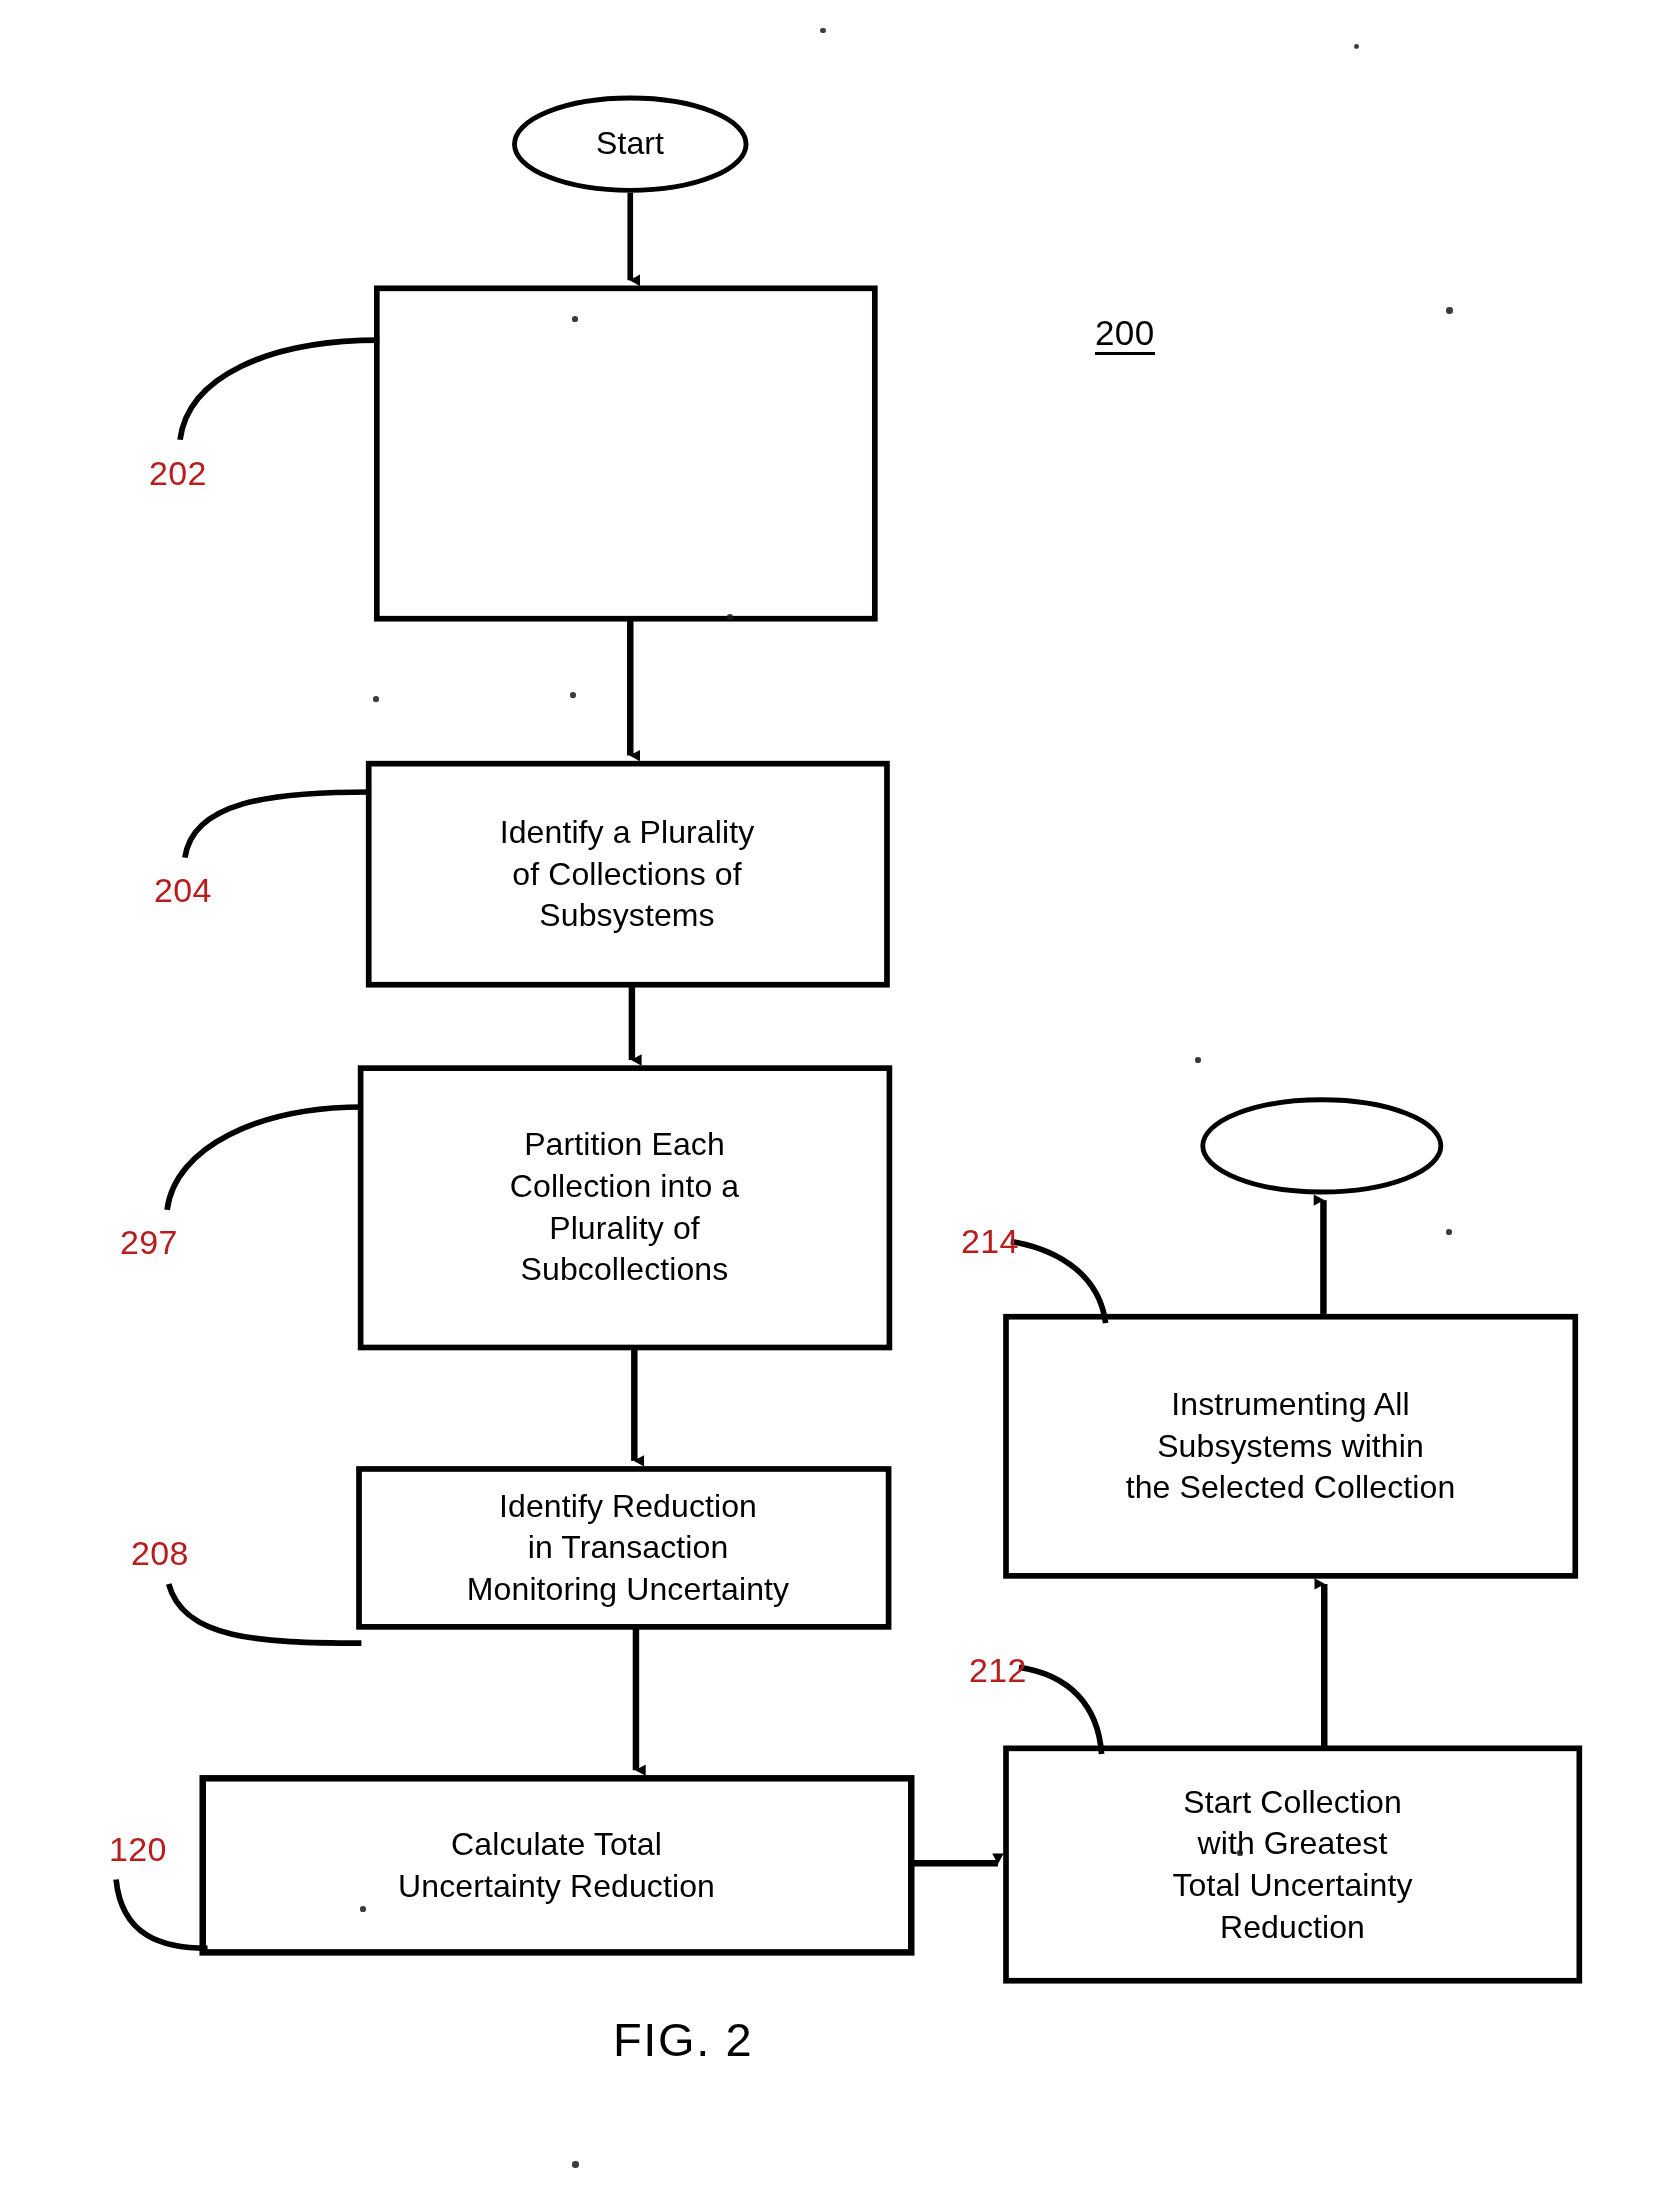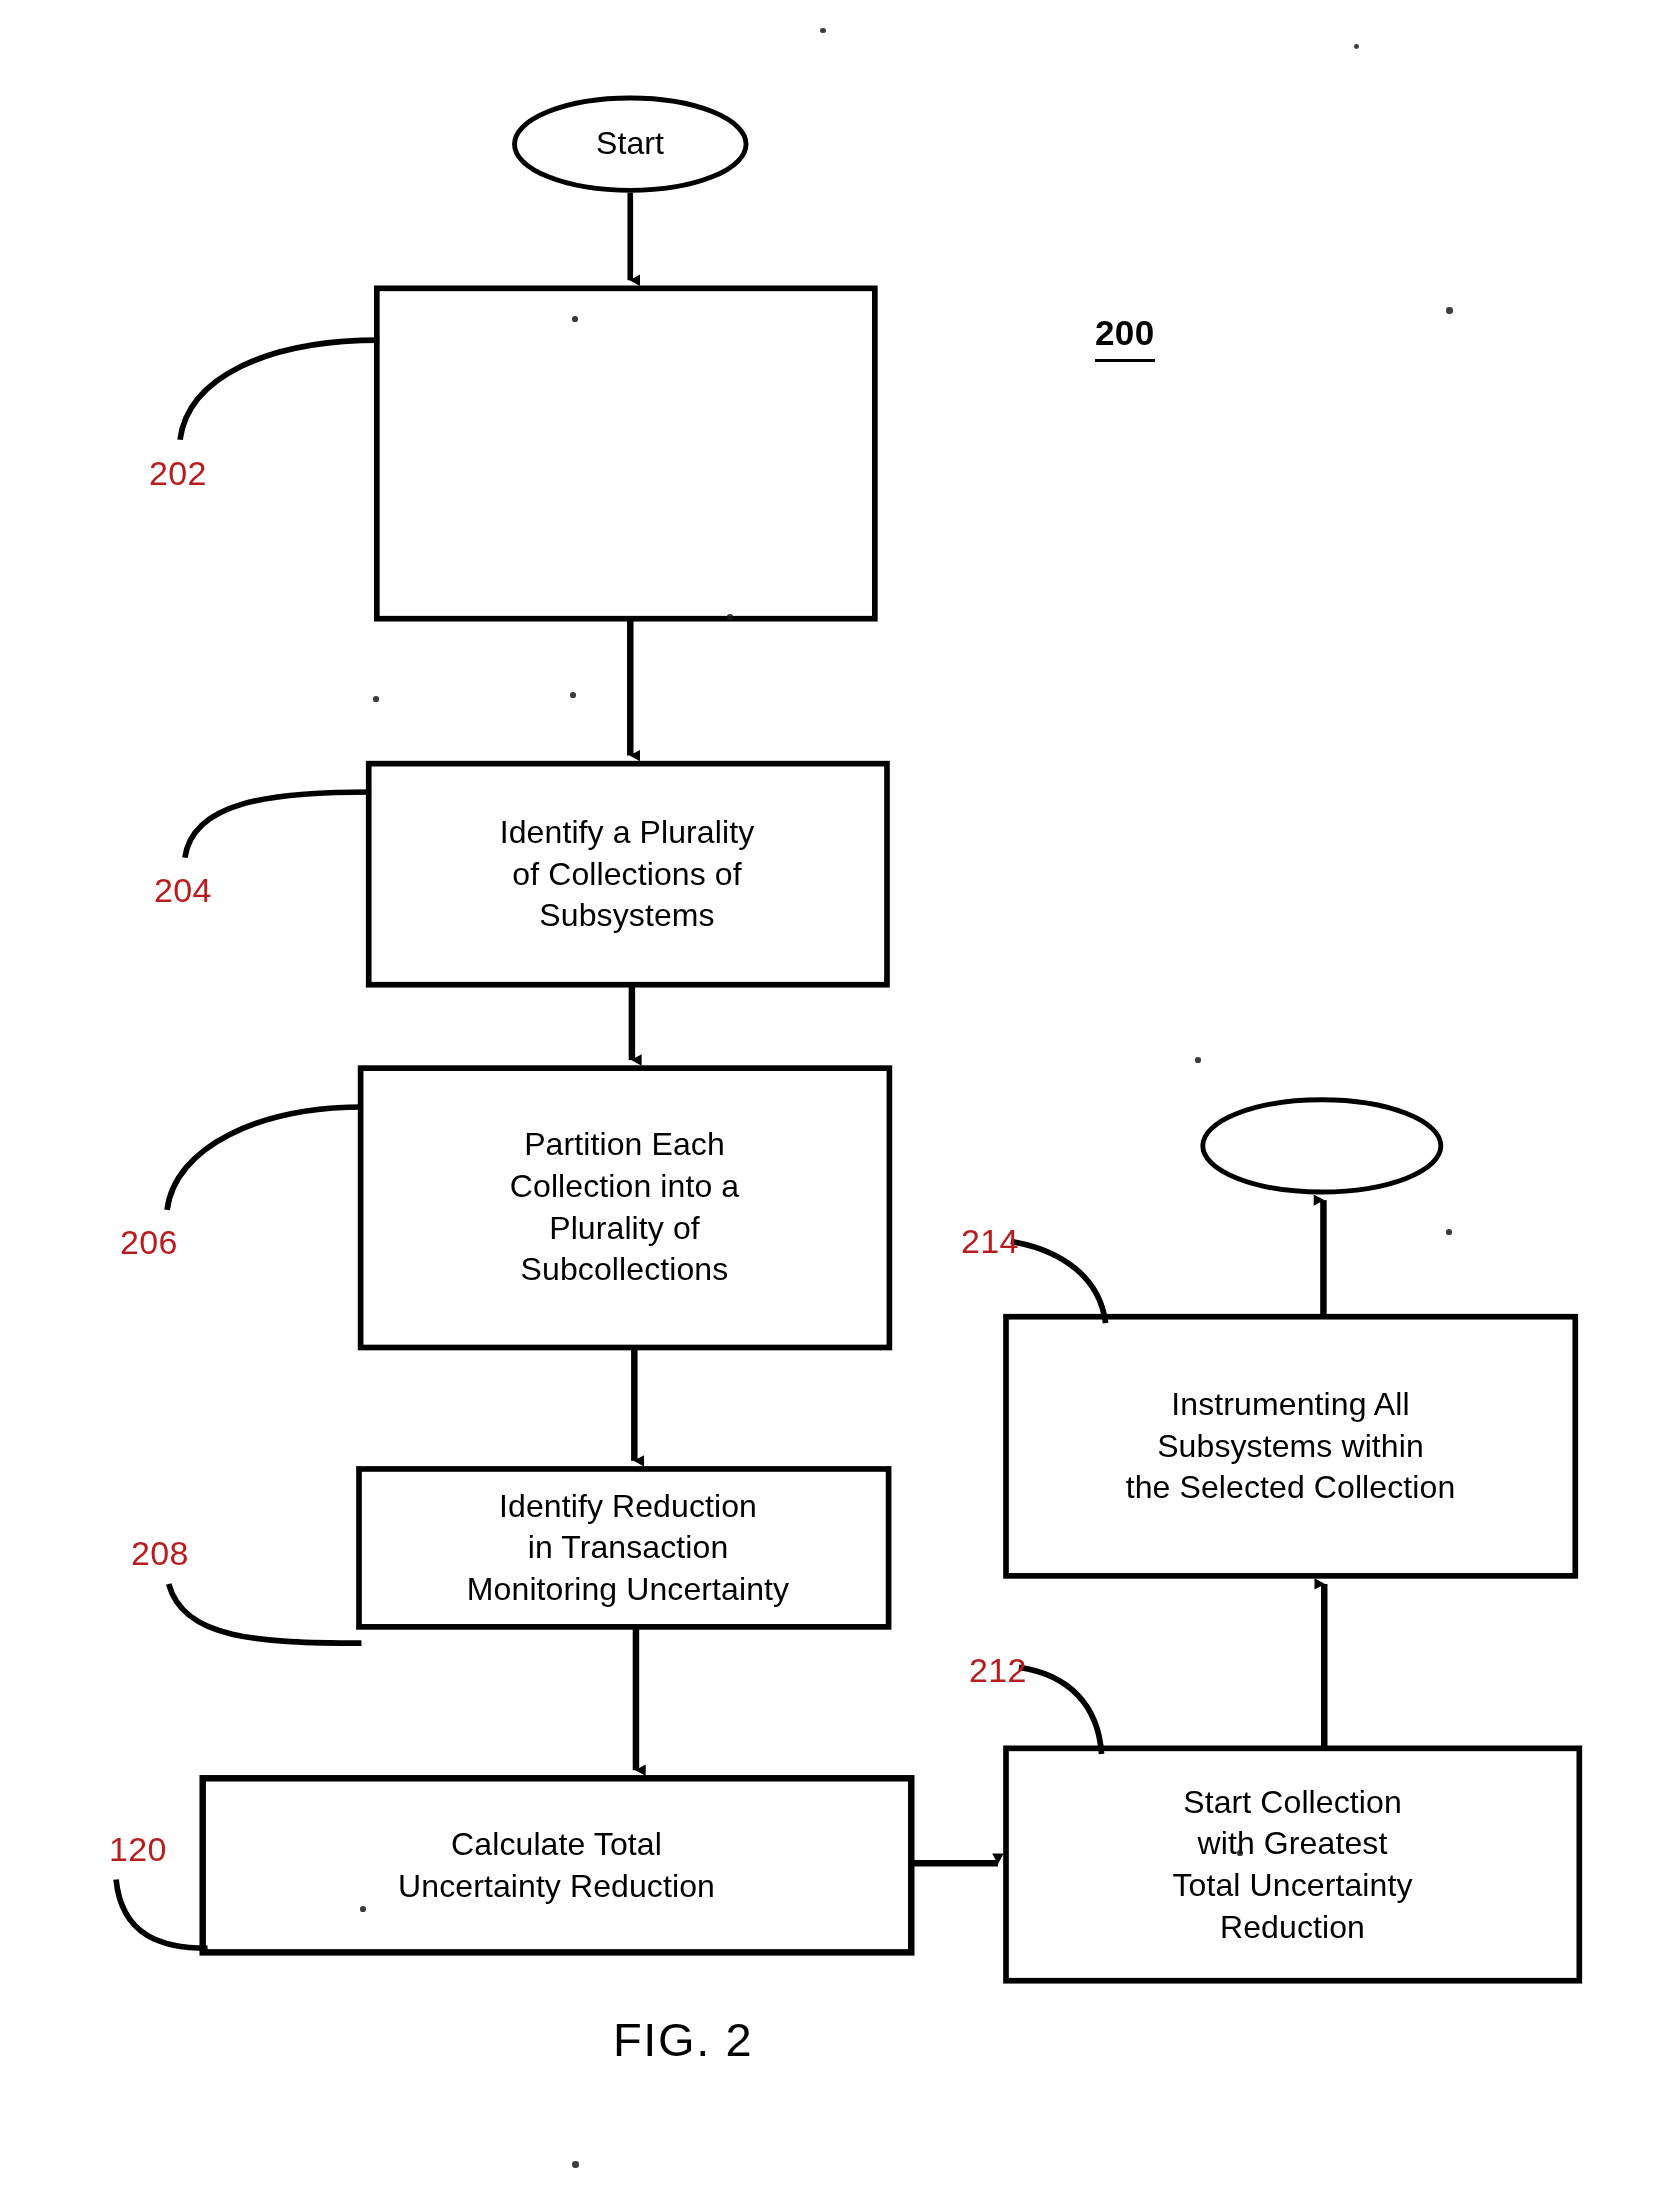--- a/index.html
+++ b/index.html
@@ -52,22 +52,21 @@
     letter-spacing: 0.4px;
   }
   .fig-number {
     position: absolute;
     font-size: 35px;
     color: #000000;
     letter-spacing: 0.4px;
   }
   .fig-number .ul {
     border-bottom: 3.2px solid #000000;
-    padding-bottom: 7px;
-    font-weight: bold;
+    padding-bottom: 0;
   }
   .fig-caption {
     position: absolute;
     font-size: 47px;
     color: #000000;
     letter-spacing: 1.6px;
   }
   .speck {
     position: absolute;
     background: #1a1a1a;
@@ -168,21 +167,21 @@
 Reduction</div>
 
   <div class="node-text box-text" style="left:1006px; top:1304px; width:569px; height:259px;">Instrumenting All
 Subsystems within
 the Selected Collection</div>
 
   <div class="ref-label" style="left:149px; top:441px;">202</div>
 
   <div class="ref-label" style="left:154px; top:858px;">204</div>
 
-  <div class="ref-label" style="left:120px; top:1210px;">206</div>
+  <div class="ref-label" style="left:120px; top:1210px;">297</div>
 
   <div class="ref-label" style="left:131px; top:1521px;">208</div>
 
   <div class="ref-label" style="left:109px; top:1817px;">120</div>
 
   <div class="ref-label" style="left:969px; top:1638px;">212</div>
 
   <div class="ref-label" style="left:961px; top:1209px;">214</div>
 
   <div class="fig-number" style="left:1095px; top:300px;"><span class="ul">200</span></div>

